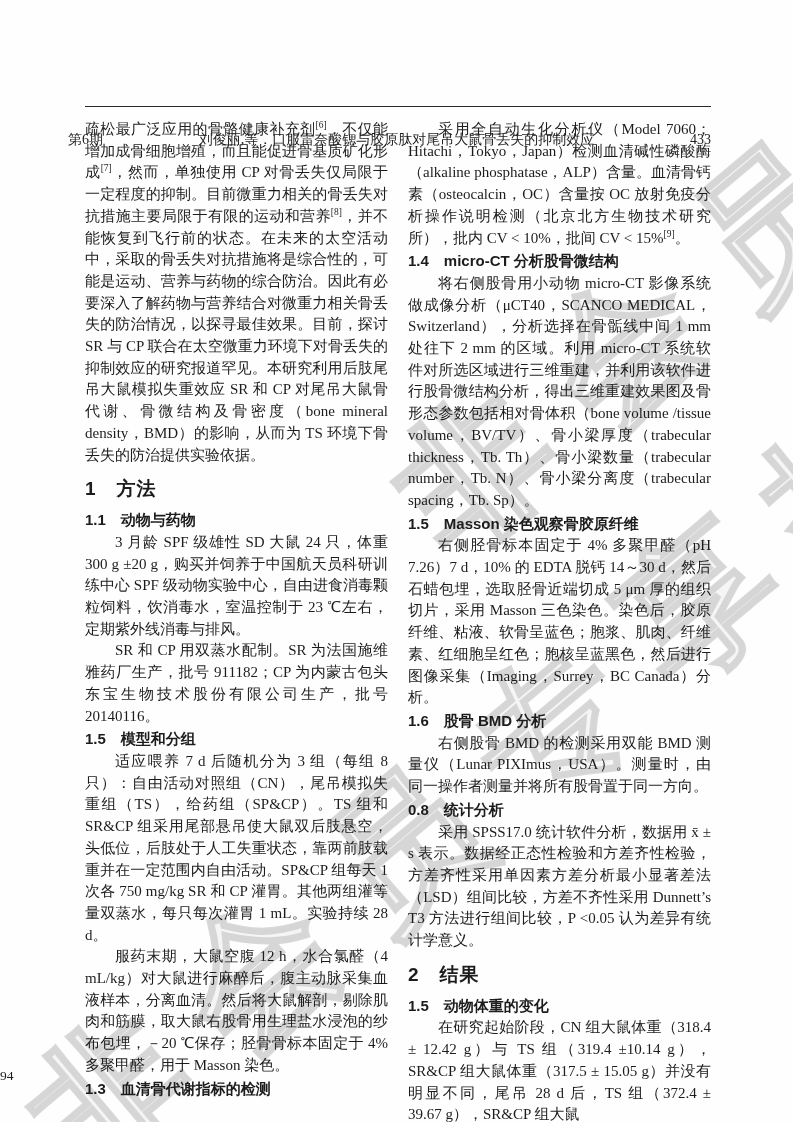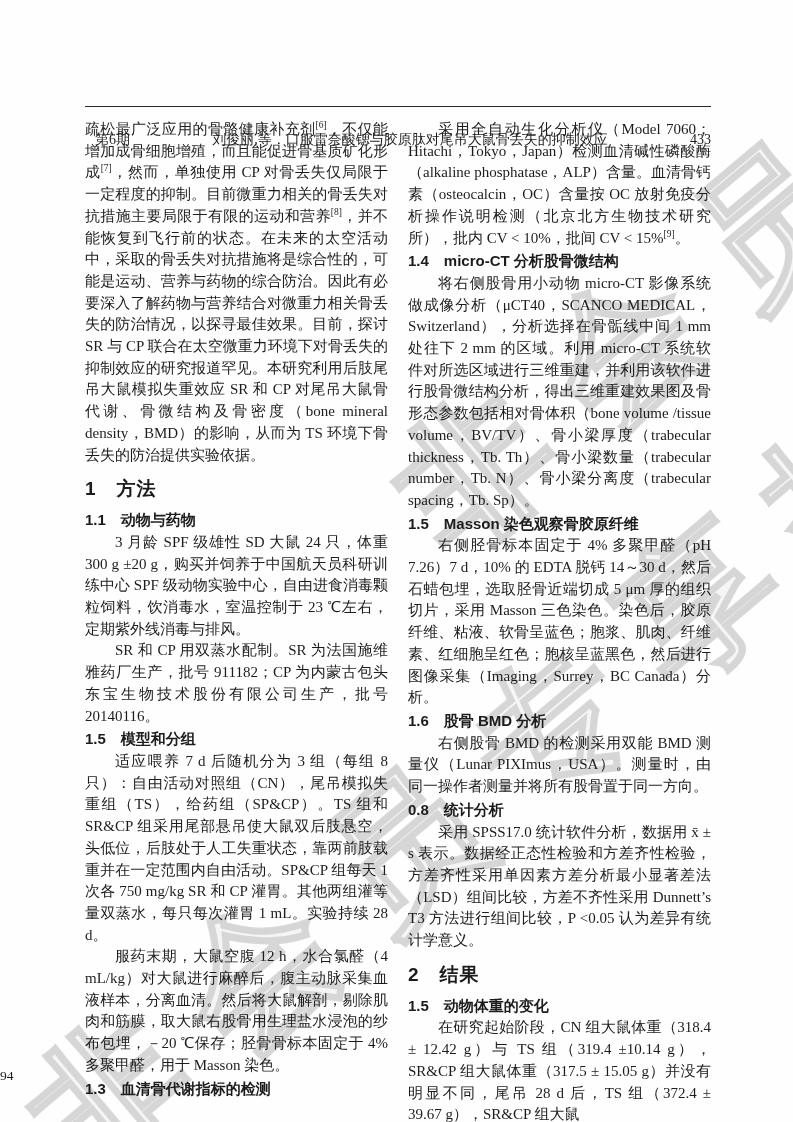--- a/index.html
+++ b/index.html
@@ -24,21 +24,21 @@
     -webkit-text-stroke:2.5px rgba(203,203,203,0.75);
     transform:rotate(-40deg);
     transform-origin:0 50%;
     pointer-events:none;
   }
   .wm1{left:55px;top:1045px;}
   .wm2{left:420px;top:420px;}
   
   .hdr{
     position:absolute;
-    left:95px;right:82px;top:84px;
+    left:68px;right:82px;top:84px;
     z-index:1;
     display:flex;
     justify-content:flex-start;
     align-items:baseline;
     font-size:14px;
   }
   .hdr .c{flex:1;text-align:center;padding:0 8px;margin-top:47px;}
   .hdr-rule{
     position:absolute;
     left:85px;right:82px;top:106px;

